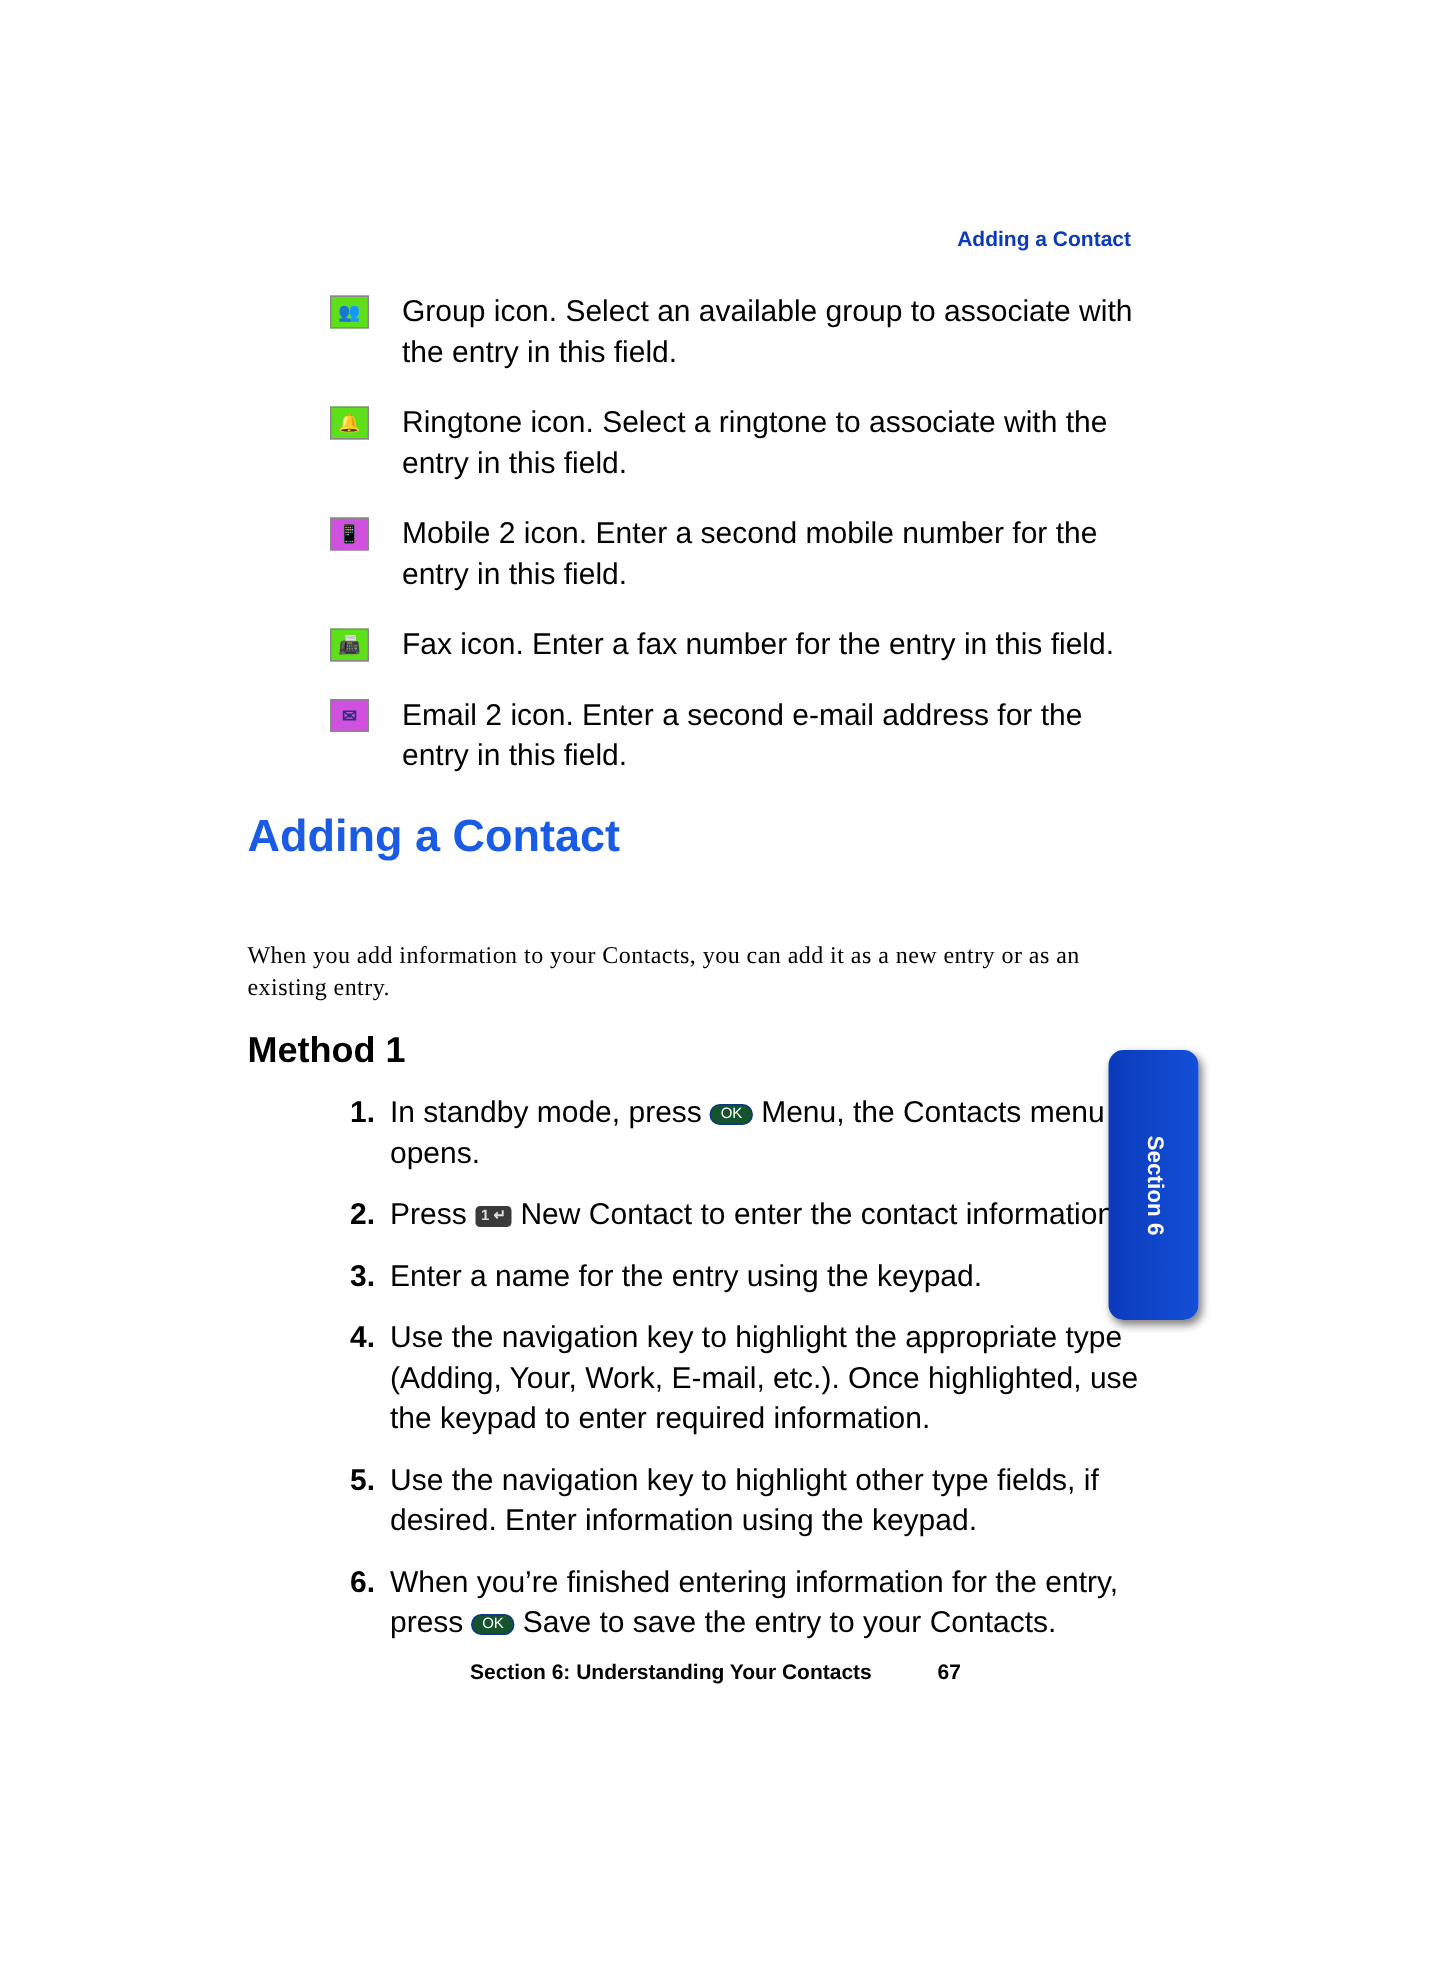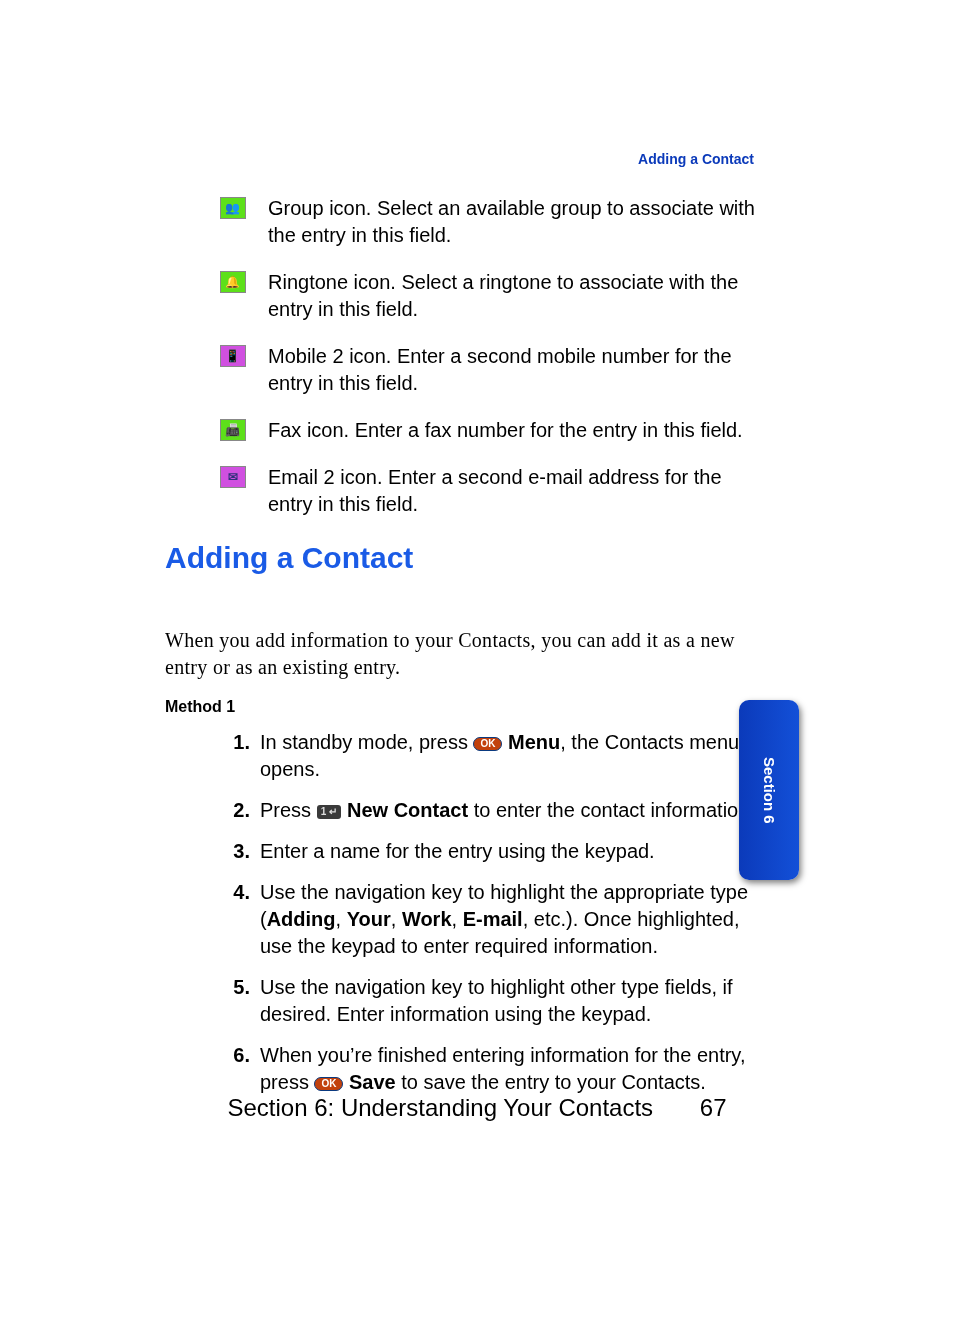--- a/index.html
+++ b/index.html
@@ -59,55 +59,55 @@
   .icon-text { flex: 1; color:#000; }
   .icon-text b { font-weight: normal; }
   h1.section-title {
     color:#1a5be6;
     font-size:30px;
     font-weight:bold;
     margin: 10px 0 10px 0;
   }
   .intro {
     font-family: "Book Antiqua", Palatino, serif;
-    font-size: 20px;
+    font-size: 16px;
     margin-bottom: 15px;
     letter-spacing: 0.3px;
     margin-top: 48px;
   }
   h2.method {
-    font-size:16px;
+    font-size:24px;
     font-weight:bold;
     margin: 10px 0 12px 0;
   }
   ol.steps {
     list-style: none;
     padding: 0;
     margin: 0 0 0 55px;
   }
   ol.steps li {
     display:flex;
     margin-bottom: 14px;
   }
   ol.steps li .num {
     flex: 0 0 30px;
     text-align: right;
     font-weight: bold;
     margin-right: 10px;
   }
   ol.steps li .body { flex:1; }
-  .body b { font-weight:bold; }
+  .body b { font-weight:normal; }
   .ok-badge {
     display:inline-flex;
     align-items:center;
     justify-content:center;
-    background:#c2410c;
+    background:#14532d;
     color:#fff;
     font-size:10px;
-    font-weight:bold;
+    font-weight:normal;
     border-radius:8px;
     padding:1px 6px 1px 6px;
     vertical-align: middle;
     line-height:1;
     border:1px solid #0a3a80;
   }
   .key-badge {
     display:inline-flex;
     align-items:center;
     justify-content:center;
@@ -139,22 +139,22 @@
     font-size:15px;
     writing-mode: vertical-rl;
     transform: rotate(0deg);
   }
   .footer {
     position:absolute;
     bottom: 195px;
     left:0;
     width: 954px;
     text-align:center;
-    font-weight:normal;
-    font-size:24px;
+    font-weight:bold;
+    font-size:14px;
   }
   .footer .pn { display:inline-block; margin-left:40px; }
 </style>
 </head>
 <body>
 
 <div class="page">
 
   <div class="running-head">Adding a Contact</div>
 

